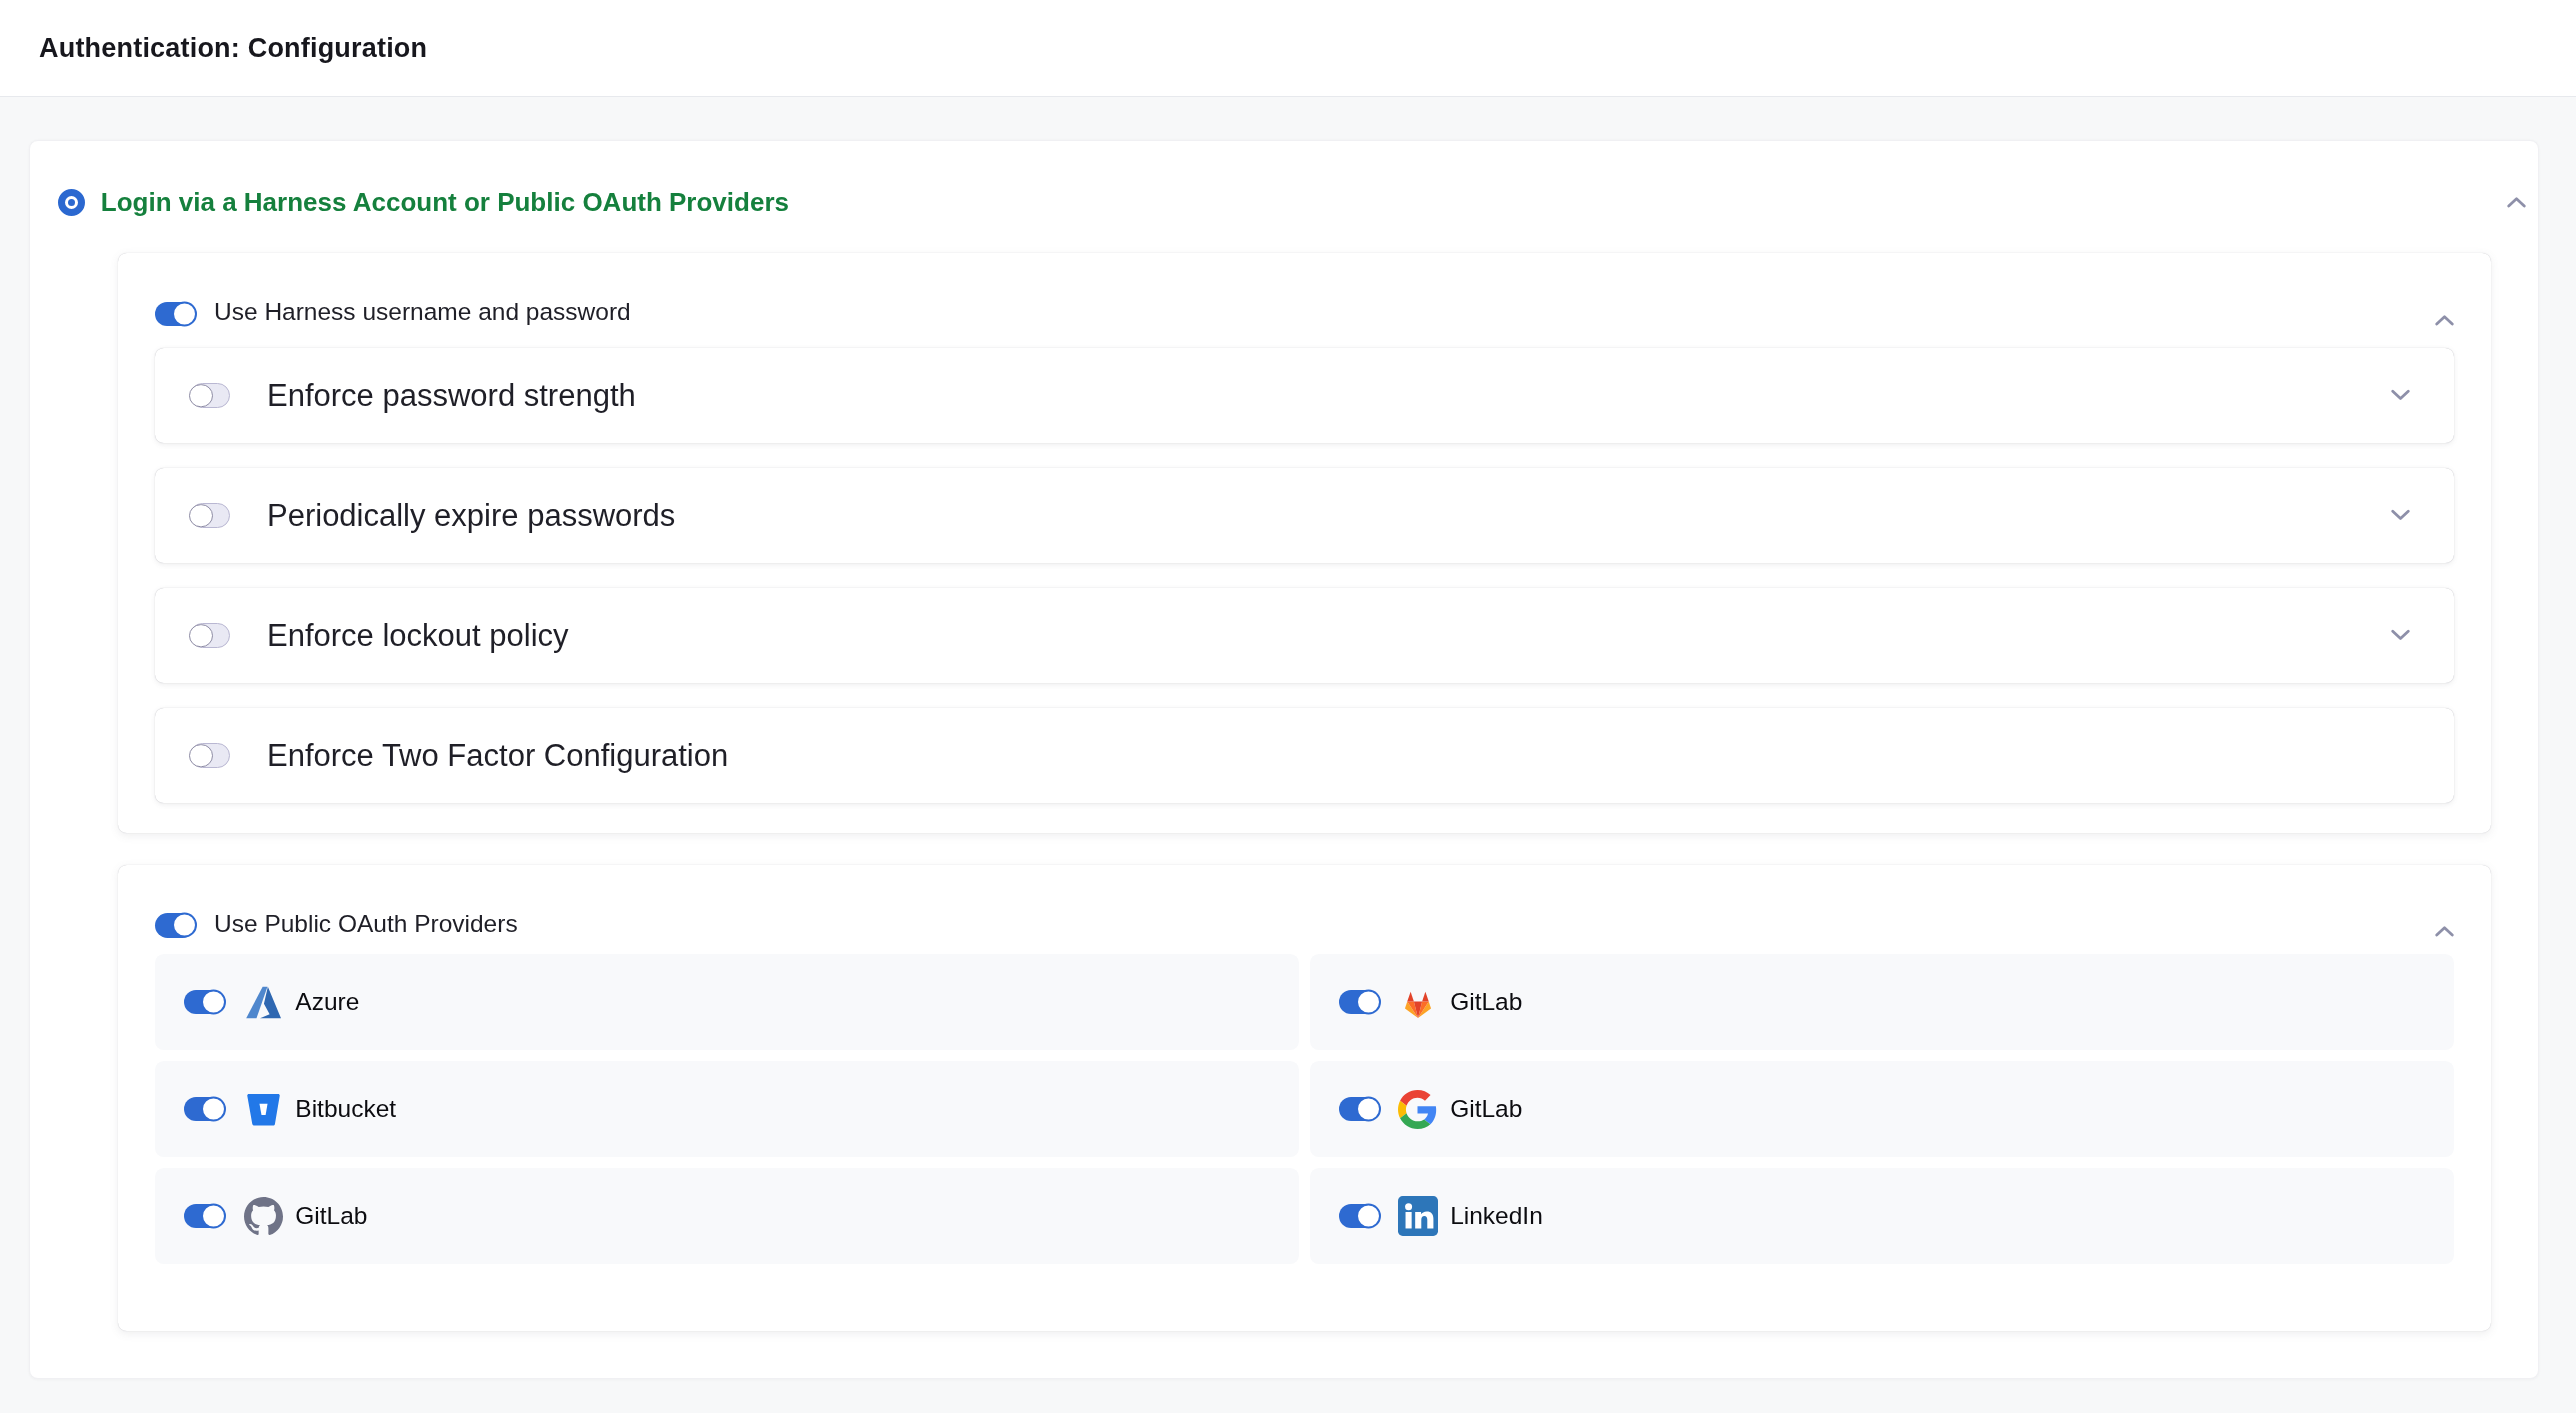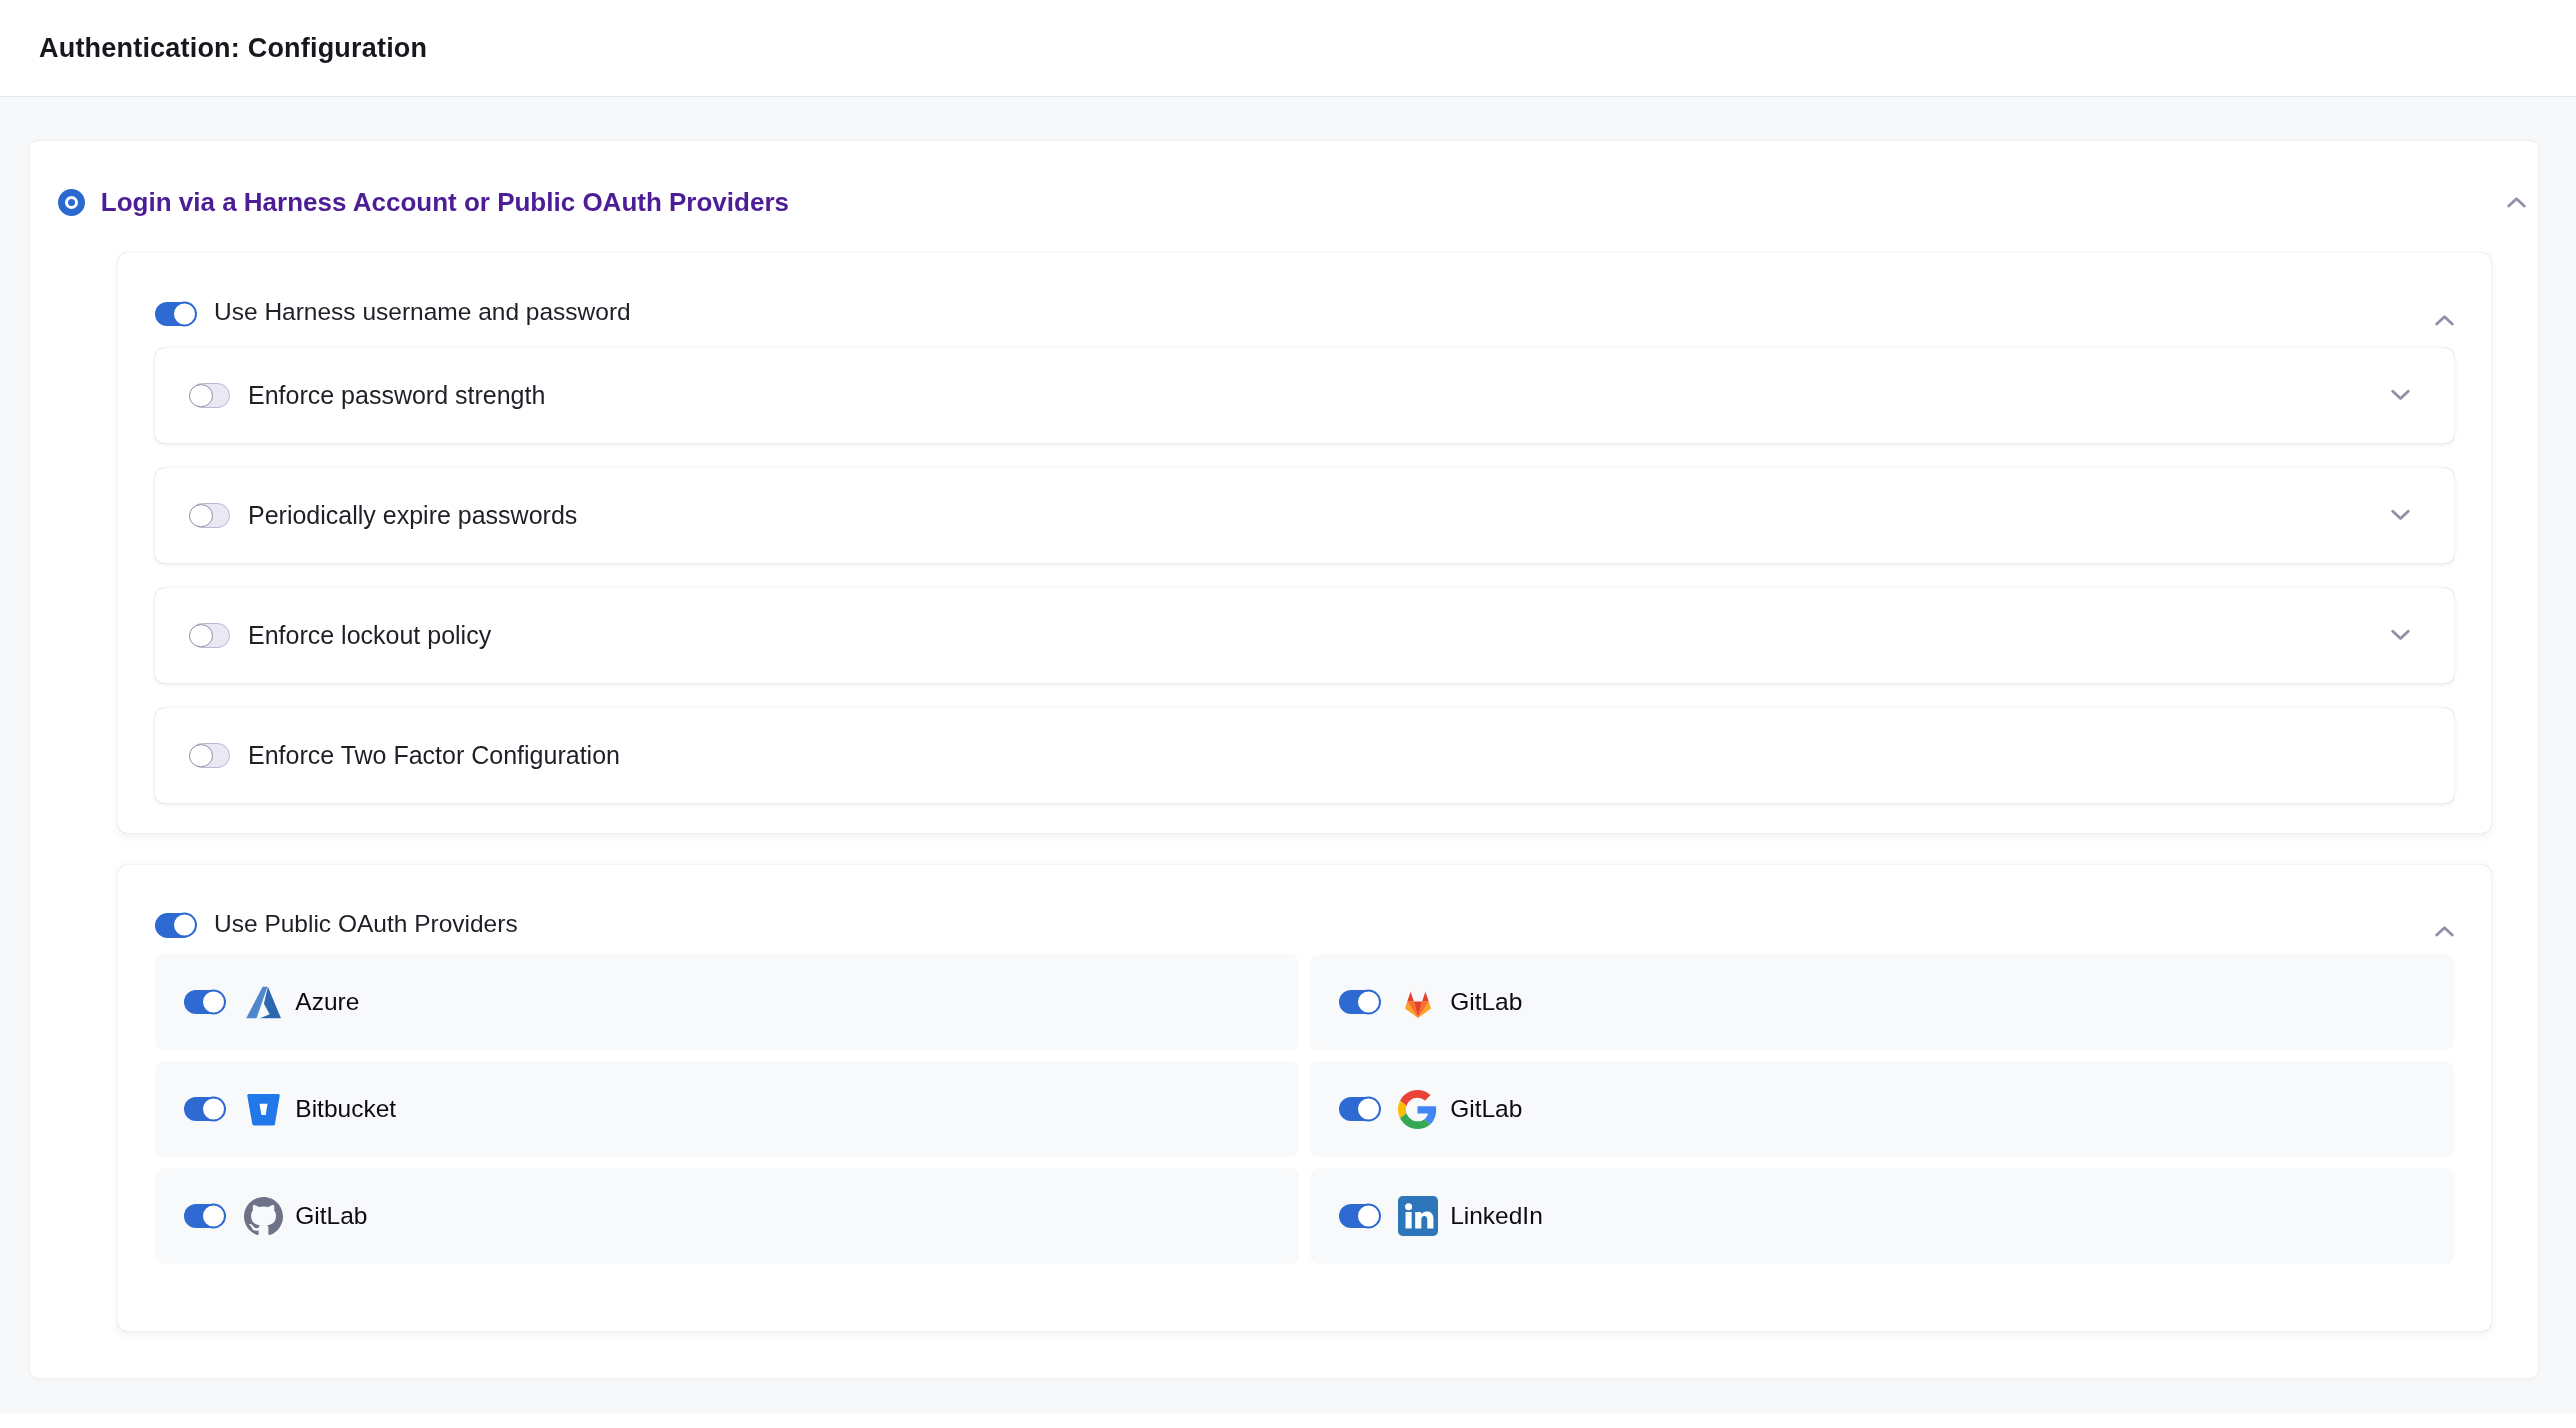--- a/index.html
+++ b/index.html
@@ -42,21 +42,21 @@
 
   
   .section-header { display: flex; align-items: center; height: 39px; }
   .radio {
     width: 27px; height: 27px; border-radius: 50%;
     background: #fff; border: 7px solid #2b68d0; position: relative; flex: none;
   }
   .radio::after {
     content:""; position:absolute; inset: 2.6px; border-radius:50%; background:#2b68d0;
   }
-  .section-label { font-size: 26px; font-weight: bold; color: #4c1d95; margin-left: 15.8px; }
+  .section-label { font-size: 26px; font-weight: bold; color: #15803d; margin-left: 15.8px; }
   .spacer { margin-left: auto; }
 
   .chev { flex: none; display: inline-block; }
 
   
   .inner-wrap { margin: 31px 35px 0 60px; }
   .inner-card {
     background: #ffffff;
     border-radius: 8.8px;
     box-shadow: 0 0 0.9px rgba(40,41,61,.30), 0 2.6px 8.8px rgba(96,97,112,.10);
@@ -82,21 +82,21 @@
   
   .policy-rows { margin-top: 22px; display: flex; flex-direction: column; gap: 25px; }
   .policy-row {
     height: 95px;
     background: #ffffff;
     border-radius: 8.8px;
     box-shadow: 0 0 0.9px rgba(40,41,61,.35), 0 1.8px 5.3px rgba(96,97,112,.10);
     display: flex; align-items: center;
     padding: 0 44px 0 35px;
   }
-  .policy-label { font-size: 25px; color: #1f1f27; margin-left: 18px; }
+  .policy-label { font-size: 31px; color: #1f1f27; margin-left: 37px; }
 
   
   .provider-grid {
     margin-top: 16.6px;
     display: grid; grid-template-columns: 1fr 1fr;
     column-gap: 17.5px; row-gap: 23px; gap: 11px;
   }
   .provider-row {
     height: 96px;
     background: #f8f9fb;

